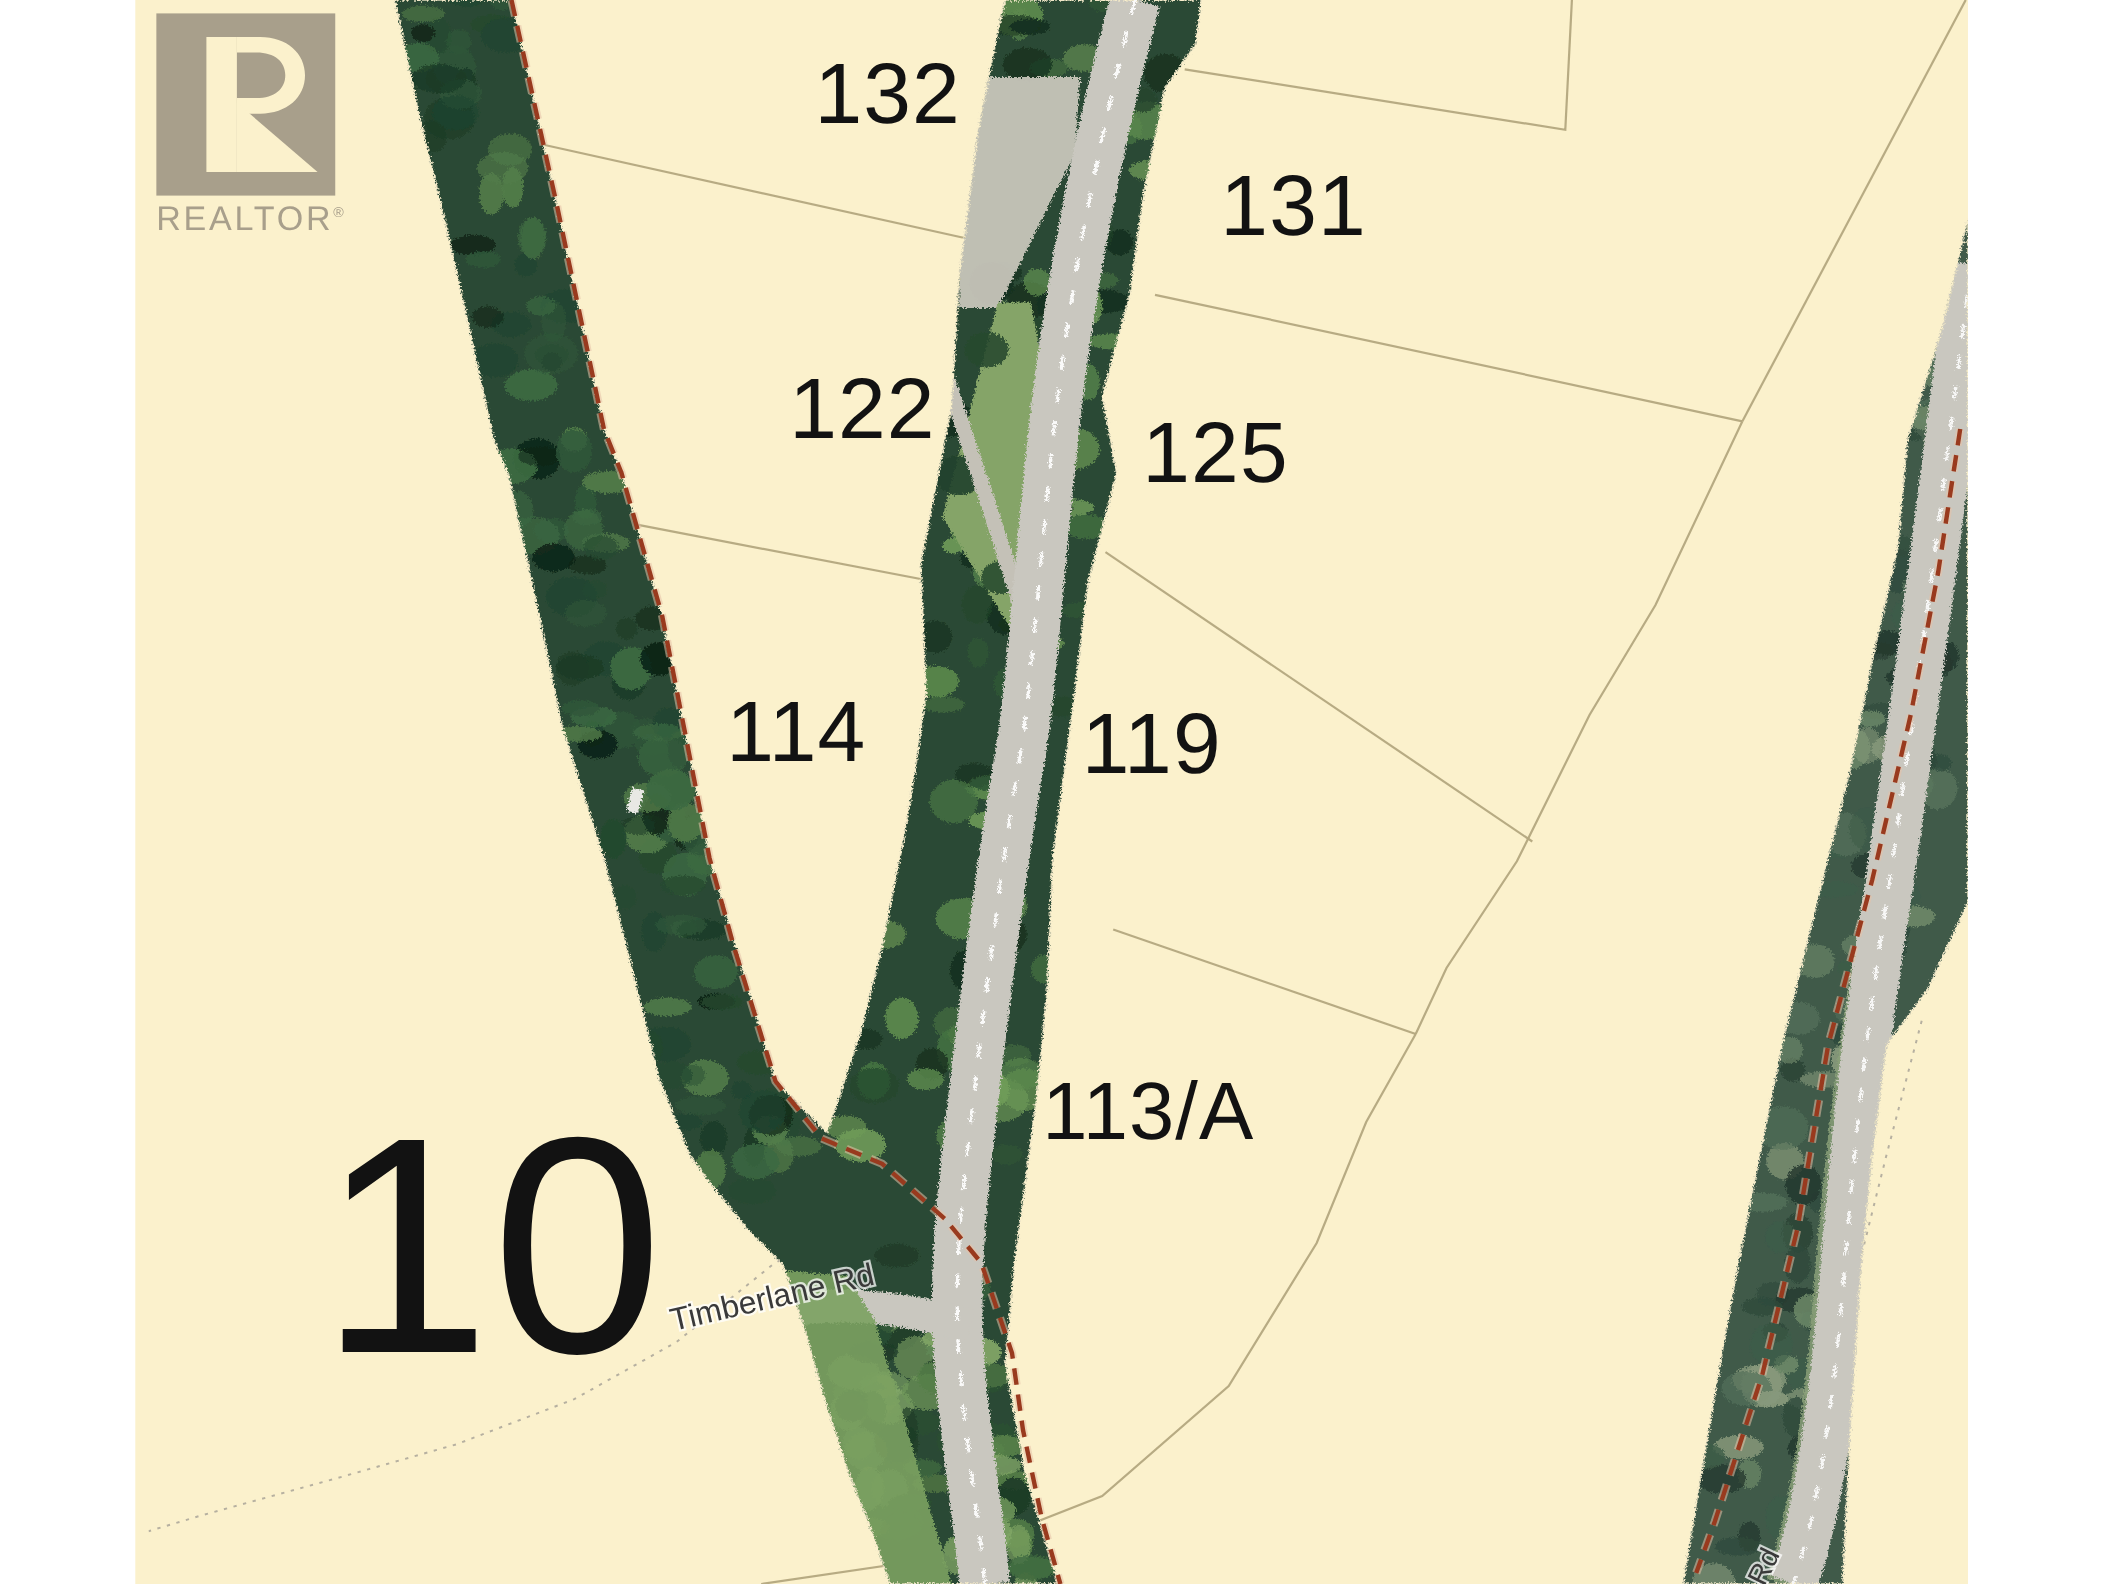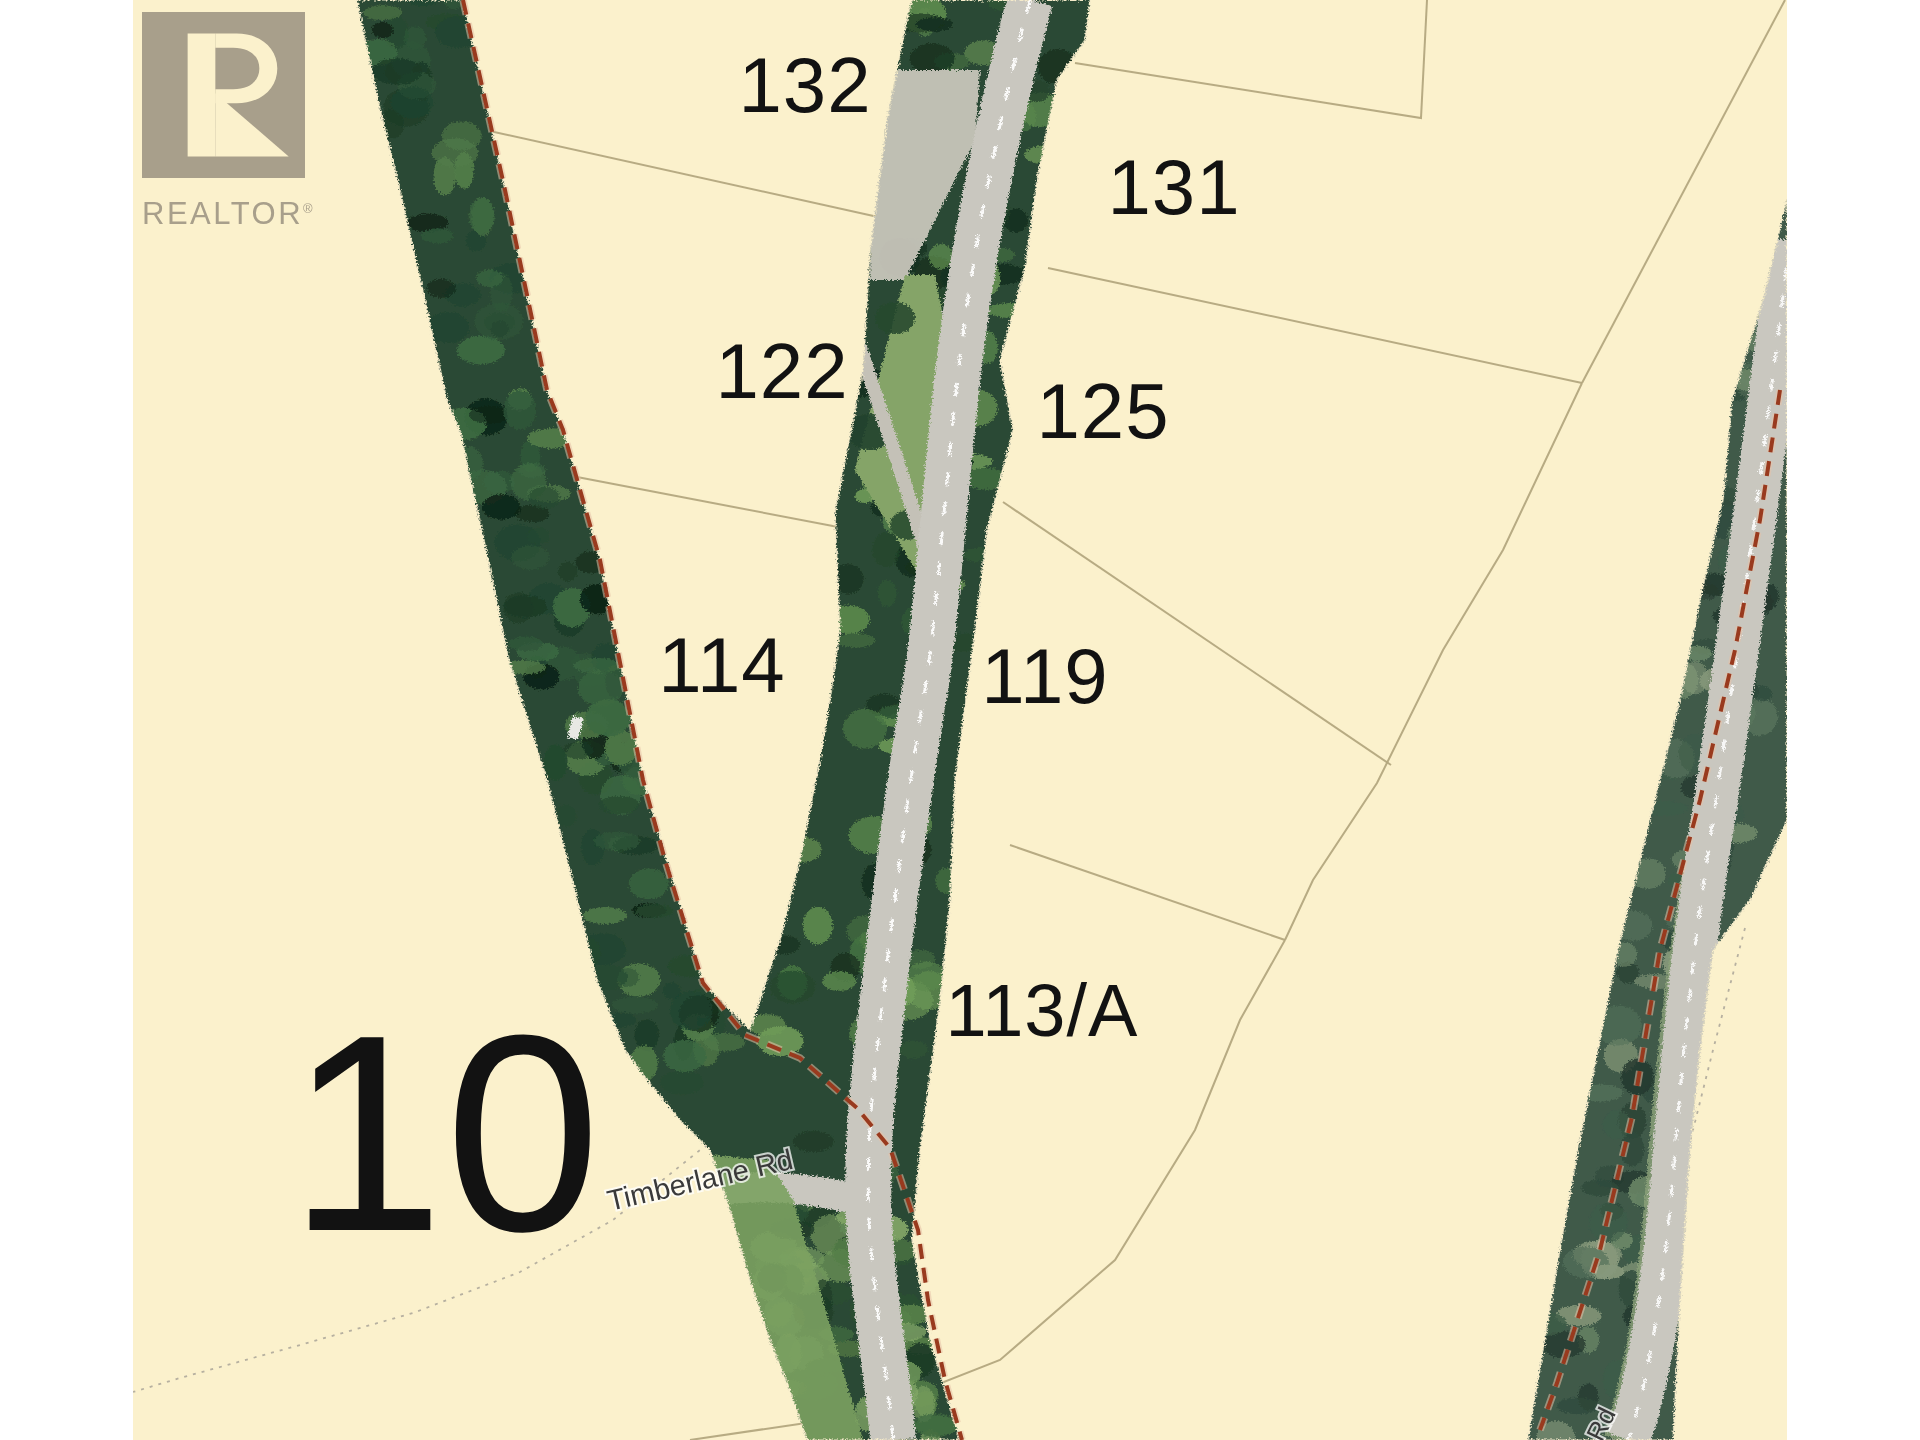--- a/index.html
+++ b/index.html
@@ -1,31 +1,31 @@
 <!DOCTYPE html>
 <html style="--background: #ffffff; --parcel_fill: #fbf1cc; --parcel_line: #b3a67e; --dotted_line: #b6b0a0; --boundary_red: #993a1e; --label_color: #121212; --road_label_color: #3a3a3a; --logo_taupe: #a89f8b; --road_gray: #c9c7bf; --tree_dark: #1c3a27;"><head>
 <meta charset="utf-8">
 <style>
   html,body{margin:0;padding:0;}
   body{background:var(--background,#fff);font-family:"Liberation Sans",sans-serif;}
   .stage{position:relative;width:1920px;height:1440px;background:var(--background,#fff);overflow:hidden;}
-  .map{position:absolute;left:133px;top:0;width:1654px;height:1440px;background:var(--parcel_fill,#fbf1cc);}
+  .map{position:absolute;left:123px;top:0;width:1654px;height:1440px;background:var(--parcel_fill,#fbf1cc);padding-left:12px;}
   .map svg{display:block;}
   text{font-family:"Liberation Sans",sans-serif;}
   .lbl{fill:var(--label_color,#121212);text-anchor:middle;dominant-baseline:central;letter-spacing:1px;}
   .roadlbl{fill:var(--road_label_color,#3a3a3a);text-anchor:middle;dominant-baseline:central;
            paint-order:stroke;stroke:#ffffff;stroke-width:4px;stroke-opacity:.75;}
   .pline{fill:none;stroke:var(--parcel_line,#b3a67e);stroke-width:2;opacity:.95;}
   .dotline{fill:none;stroke:var(--dotted_line,#b6b0a0);stroke-width:1.8;stroke-dasharray:3 6;}
   .redhalo{fill:none;stroke:#e5c1a8;stroke-width:7.5;stroke-dasharray:15 9;opacity:.55;}
   .redline{fill:none;stroke:var(--boundary_red,#993a1e);stroke-width:4;stroke-dasharray:15 9;}
   .fringe{fill:none;stroke:#ece4c6;stroke-width:1.6;opacity:.7;}
   .logo{position:absolute;left:142px;top:12px;width:200px;}
   .logo-mark{display:block;}
-  .logo-text{margin-top:20px;color:var(--logo_taupe,#a89f8b);font-size:31px;letter-spacing:2.5px;line-height:1;}
+  .logo-text{margin-top:5px;color:var(--logo_taupe,#a89f8b);font-size:31px;letter-spacing:2.5px;line-height:1;}
   .logo-text .reg{font-size:13px;vertical-align:super;letter-spacing:0;}
 </style>
 </head>
 <body>
 
 <div class="stage">
 
   <div class="map">
     <svg id="mapsvg" width="1654" height="1440" viewBox="0 0 1654 1440">
       <defs>

